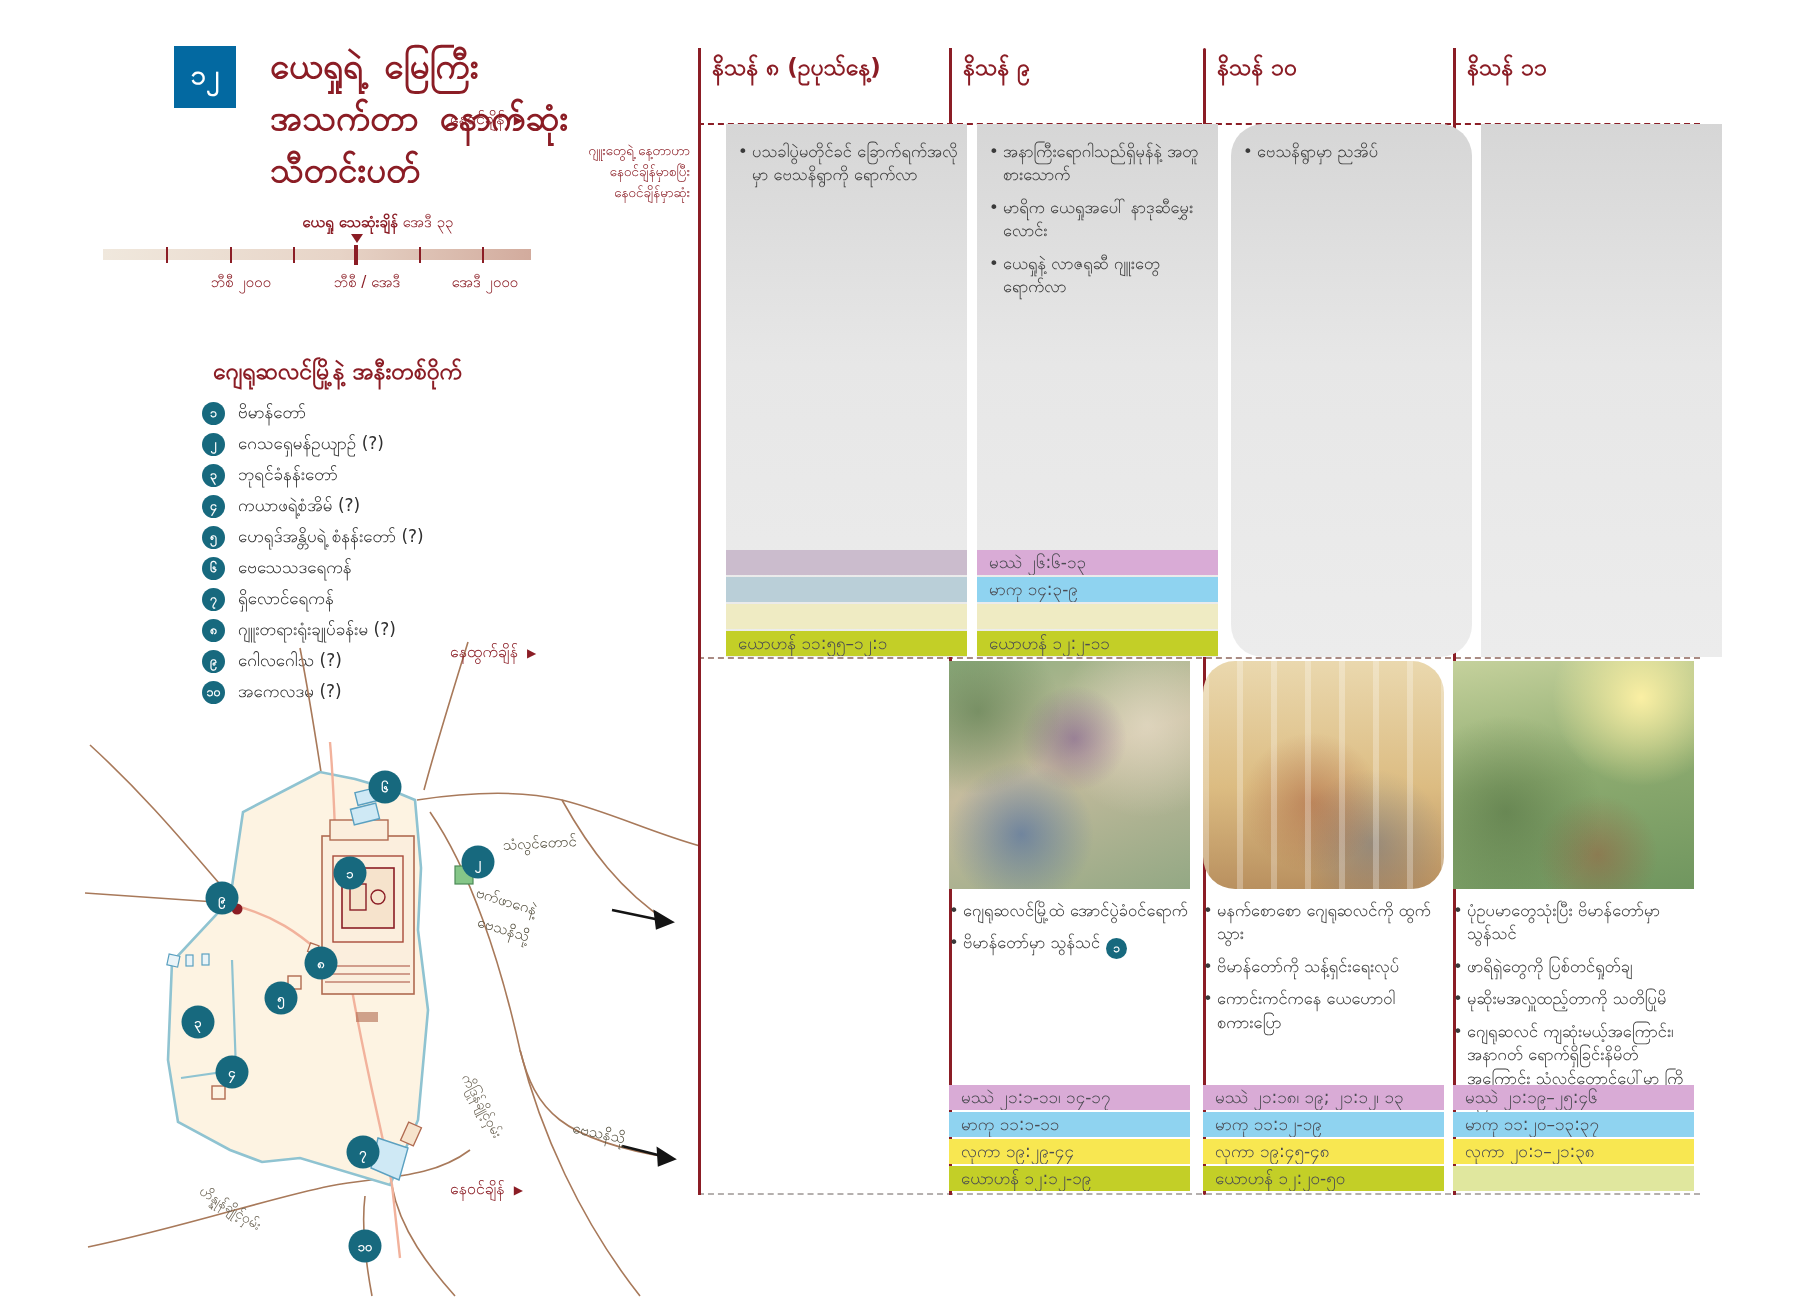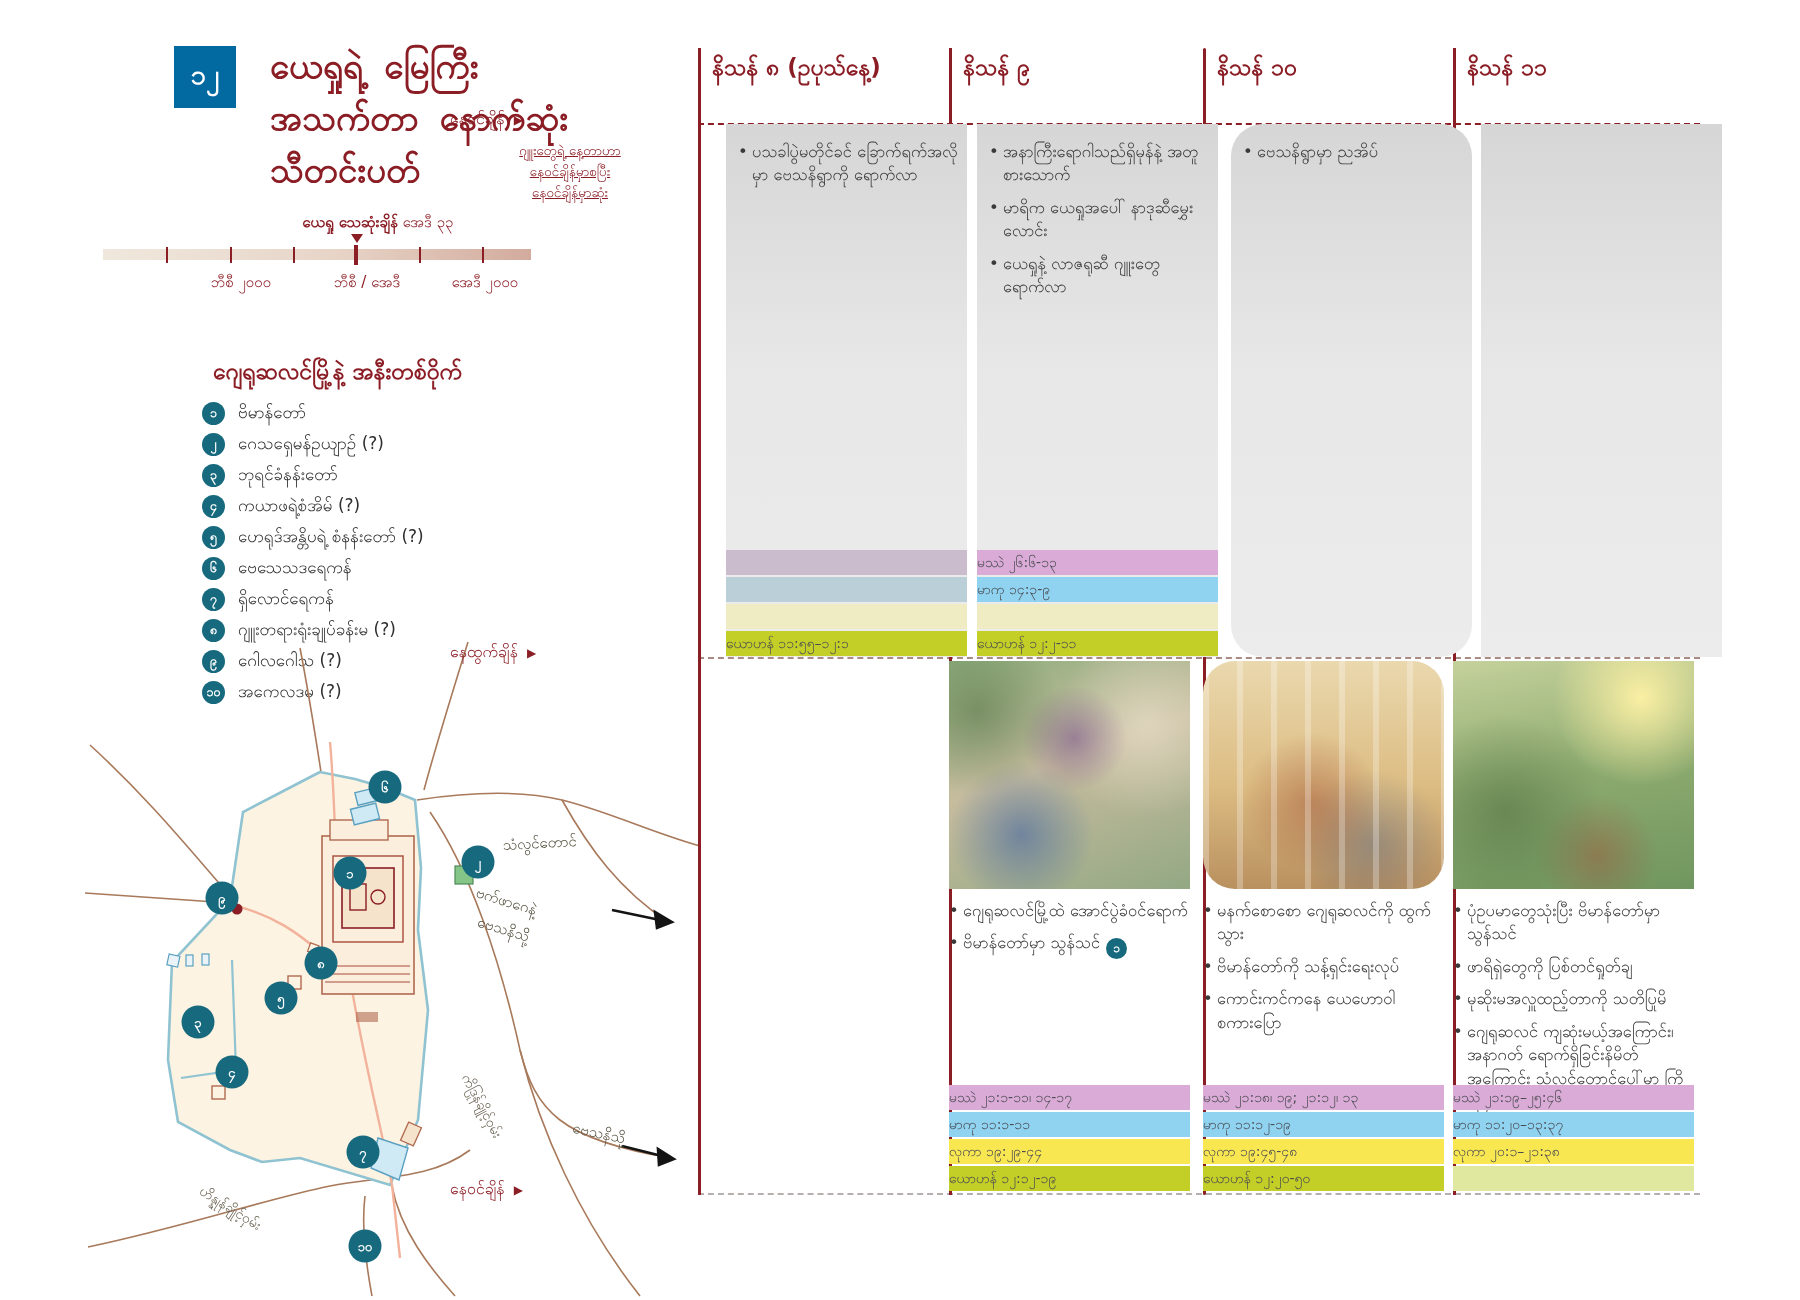--- a/index.html
+++ b/index.html
@@ -46,21 +46,21 @@
 
   .night{top:124px;width:241px;height:533px;
     background:linear-gradient(180deg,#d6d6d6 0%,#e7e7e7 45%,#ececec 100%);margin-left:28px;}
   .bullets{padding:16px 8px 0 12px;}
   .bullet{position:relative;padding-left:14px;font-size:16.5px;line-height:1.42;color:#3a3a3a;margin-bottom:9px;}
   .bullet::before{content:"•";position:absolute;left:0;top:0;color:#3a3a3a;}
   .badge{display:inline-flex;width:21px;height:21px;border-radius:50%;background:#17697e;color:#fff;
     font-size:12px;font-weight:bold;align-items:center;justify-content:center;vertical-align:-4px;margin-left:6px;}
 
   .night-bars{position:absolute;left:0;right:0;bottom:1px;}
-  .bar{height:25px;line-height:25px;margin-top:2px;font-size:14px;color:#4b4b52;
+  .bar{height:25px;line-height:25px;margin-top:2px;padding-left:12px;font-size:17px;color:#4b4b52;
     white-space:nowrap;overflow:hidden;}
   .matthew{background:#d9abd6;} .matthew.muted{background:#cbbccd;}
   .mark{background:#8fd3f0;}    .mark.muted{background:#bacfd8;}
   .luke{background:#f8e751;}    .luke.pale{background:#efebc3;}
   .john{background:#c3cf27;}    .john.pale{background:#e0e79e;}
 
   .day-img{top:661px;width:241px;height:228px;}
   .img-entry{background:
     radial-gradient(circle at 52% 34%, rgba(118,78,140,.55), transparent 27%),
     radial-gradient(circle at 30% 76%, rgba(45,85,165,.5), transparent 30%),
@@ -76,21 +76,21 @@
     radial-gradient(circle at 78% 16%, rgba(255,242,165,.95), transparent 33%),
     radial-gradient(circle at 22% 66%, rgba(75,105,60,.5), transparent 40%),
     radial-gradient(circle at 60% 85%, rgba(170,60,45,.35), transparent 25%),
     linear-gradient(170deg,#c5d19c 0%,#8caa6f 50%,#70965f 100%);}
   .day-bullets{top:899px;width:241px;}
   .day-bars{top:1083px;width:241px;}
 
   
   .side-label{width:240px;text-align:left;color:#8b1d25;font-size:16px;}
   .side-label::after{content:"▶";font-size:12px;margin-left:9px;}
-  .side-note{width:240px;text-align:center;color:#8b1d25;font-size:13.5px;line-height:1.55;text-decoration:underline;}
+  .side-note{width:240px;text-align:right;color:#8b1d25;font-size:13.5px;line-height:1.55;}
 
   .c0{left:698px;} .c1{left:949px;} .c2{left:1203px;border-radius:32px;} .c3{left:1453px;}
 </style>
 </head>
 <body>
 
 <div class="page">
 
   <div class="abs chapter-badge">၁၂</div>
   <div class="abs title">

